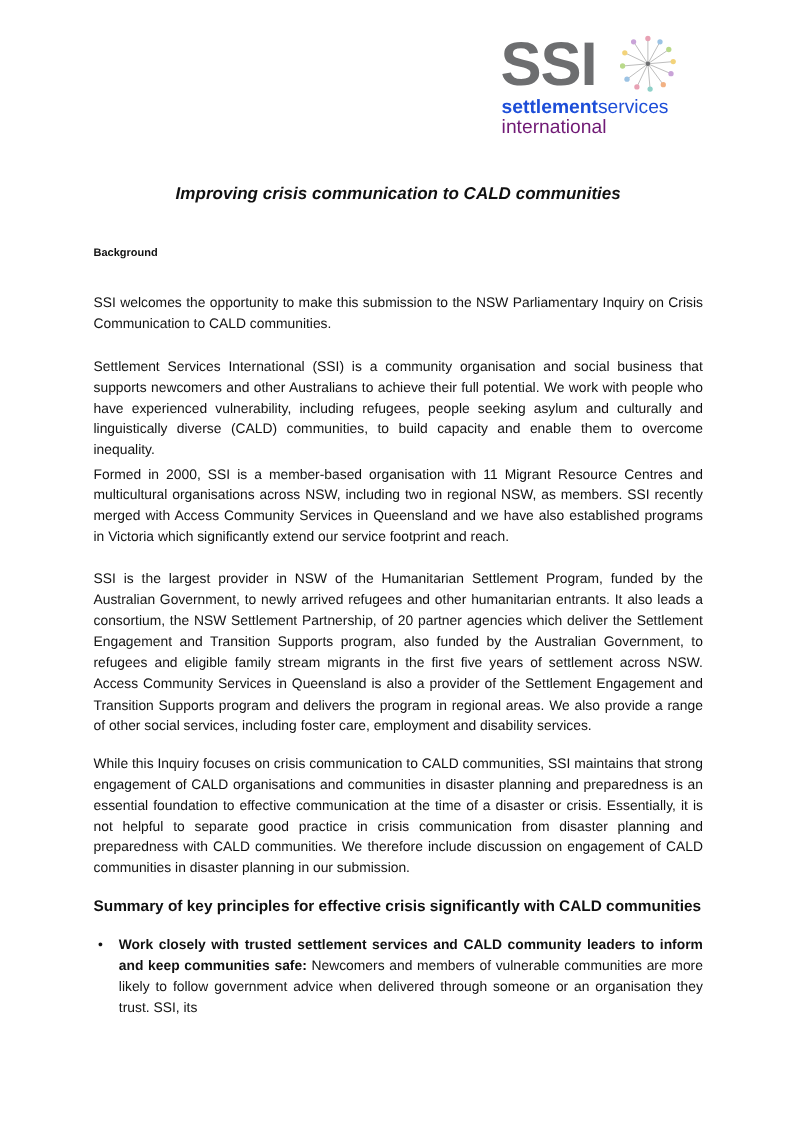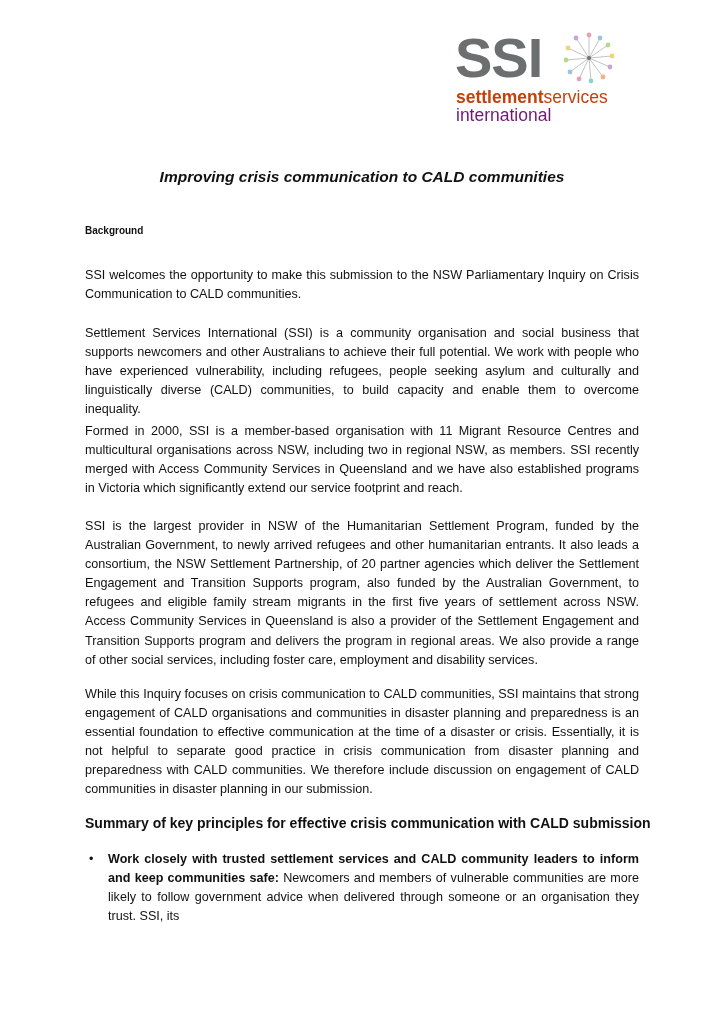--- a/index.html
+++ b/index.html
@@ -5,21 +5,21 @@
   html, body { margin: 0; padding: 0; background: #ffffff; }
   body { width: 724px; height: 1024px; position: relative; overflow: hidden;
          font-family: "Liberation Sans", "DejaVu Sans", sans-serif; color: #111; }
   .page { position: absolute; left: 0; top: 0; width: 724px; height: 820px; }
 
   .logo { position: absolute; left: 455px; top: 30px; width: 170px; height: 95px; }
   .logo-ssi { position: absolute; left: 0; top: 0; font-size: 56px; font-weight: bold;
               color: #6d6e70; letter-spacing: -1px; line-height: 56px;
               font-family: "Liberation Sans", sans-serif; }
   .logo-burst { position: absolute; left: 108px; top: 2px; width: 52px; height: 52px; }
-  .logo-line1 { position: absolute; left: 1px; top: 58px; font-size: 17.5px; color: #c2410c;
+  .logo-line1 { position: absolute; left: 1px; top: 58px; font-size: 17.5px; color: #1d4ed8;
                 line-height: 18px; font-family: "Liberation Sans", sans-serif; white-space: nowrap; }
   .logo-line1 b { font-weight: bold; }
   .logo-line2 { position: absolute; left: 1px; top: 76px; font-size: 17.5px; color: #701a75;
                 line-height: 18px; font-family: "Liberation Sans", sans-serif; }
 
   .title { position: absolute; left: 0; width: 724px; text-align: center;
            font-weight: bold; font-size: 15.5px; line-height: 20px; }
   .t1 { top: 143px; }
   .t2 { top: 167px; font-style: italic; }
   .t3 { top: 191px; }
@@ -86,21 +86,21 @@
   <div class="title t2">Improving crisis communication to CALD communities</div>
 
   <div class="heading h-bg">Background</div>
 
   <p class="para p1">SSI welcomes the opportunity to make this submission to the NSW Parliamentary Inquiry on Crisis Communication to CALD communities.</p>
   <p class="para p2">Settlement Services International (SSI) is a community organisation and social business that supports newcomers and other Australians to achieve their full potential. We work with people who have experienced vulnerability, including refugees, people seeking asylum and culturally and linguistically diverse (CALD) communities, to build capacity and enable them to overcome inequality.</p>
   <p class="para p3">Formed in 2000, SSI is a member-based organisation with 11 Migrant Resource Centres and multicultural organisations across NSW, including two in regional NSW, as members. SSI recently merged with Access Community Services in Queensland and we have also established programs in Victoria which significantly extend our service footprint and reach.</p>
   <p class="para p4">SSI is the largest provider in NSW of the Humanitarian Settlement Program, funded by the Australian Government, to newly arrived refugees and other humanitarian entrants. It also leads a consortium, the NSW Settlement Partnership, of 20 partner agencies which deliver the Settlement Engagement and Transition Supports program, also funded by the Australian Government, to refugees and eligible family stream migrants in the first five years of settlement across NSW. Access Community Services in Queensland is also a provider of the Settlement Engagement and Transition Supports program and delivers the program in regional areas. We also provide a range of other social services, including foster care, employment and disability services.</p>
   <p class="para p5">While this Inquiry focuses on crisis communication to CALD communities, SSI maintains that strong engagement of CALD organisations and communities in disaster planning and preparedness is an essential foundation to effective communication at the time of a disaster or crisis. Essentially, it is not helpful to separate good practice in crisis communication from disaster planning and preparedness with CALD communities. We therefore include discussion on engagement of CALD communities in disaster planning in our submission.</p>
 
-  <div class="heading h-sum">Summary of key principles for effective crisis communication with CALD submission</div>
+  <div class="heading h-sum">Summary of key principles for effective crisis significantly with CALD communities</div>
 
   <ul class="bullet-list">
     <li class="bullet">
       <span class="bullet-dot">•</span>
       <b>Work closely with trusted settlement services and CALD community leaders to inform and keep communities safe:</b><span> Newcomers and members of vulnerable communities are more likely to follow government advice when delivered through someone or an organisation they trust. SSI, its</span>
     </li>
   </ul>
 
 </div>
 

